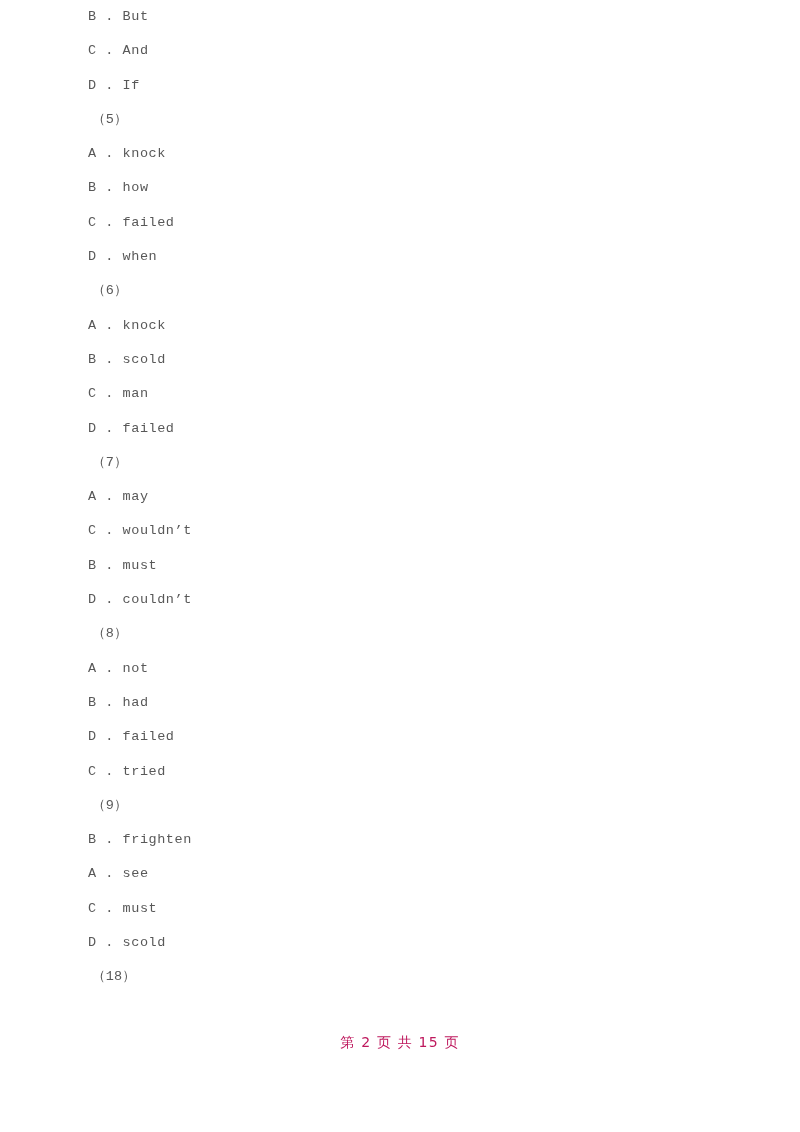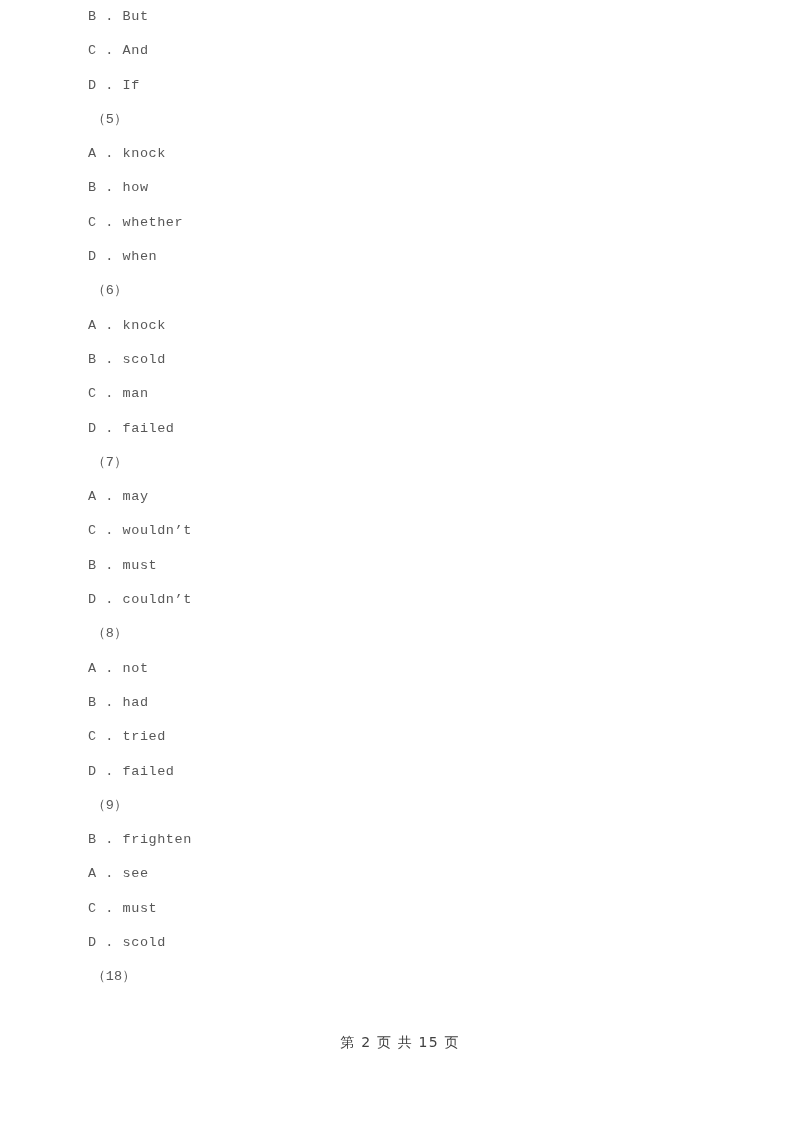--- a/index.html
+++ b/index.html
@@ -49,54 +49,54 @@
 
   .footer {
     position: absolute;
     left: 0;
     top: 1030px;
     width: 800px;
     text-align: center;
     font-family: "DejaVu Sans", "Liberation Sans", sans-serif;
     font-size: 14px;
     line-height: 24px;
-    color: #404040;
+    color: #be185d;
     letter-spacing: 1.2px;
     white-space: pre;
   }
 </style>
 </head>
 <body>
 
 <div class="page">
 
   <div class="content">
     <div class="line option">B . But</div>
     <div class="line option">C . And</div>
     <div class="line option">D . If</div>
     <div class="line qnum">（5）</div>
     <div class="line option">A . knock</div>
     <div class="line option">B . how</div>
-    <div class="line option">C . whether</div>
+    <div class="line option">C . failed</div>
     <div class="line option">D . when</div>
     <div class="line qnum">（6）</div>
     <div class="line option">A . knock</div>
     <div class="line option">B . scold</div>
     <div class="line option">C . man</div>
     <div class="line option">D . failed</div>
     <div class="line qnum">（7）</div>
     <div class="line option">A . may</div>
     <div class="line option">C . wouldn’t</div>
     <div class="line option">B . must</div>
     <div class="line option">D . couldn’t</div>
     <div class="line qnum">（8）</div>
     <div class="line option">A . not</div>
     <div class="line option">B . had</div>
+    <div class="line option">D . failed</div>
     <div class="line option">C . tried</div>
-    <div class="line option">D . failed</div>
     <div class="line qnum">（9）</div>
     <div class="line option">B . frighten</div>
     <div class="line option">A . see</div>
     <div class="line option">C . must</div>
     <div class="line option">D . scold</div>
     <div class="line qnum">（18）</div>
   </div>
 
   <div class="footer">第 2 页 共 15 页</div>
 

